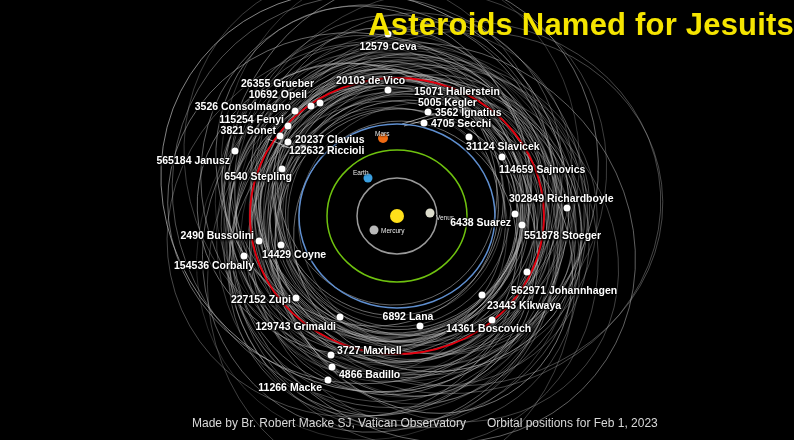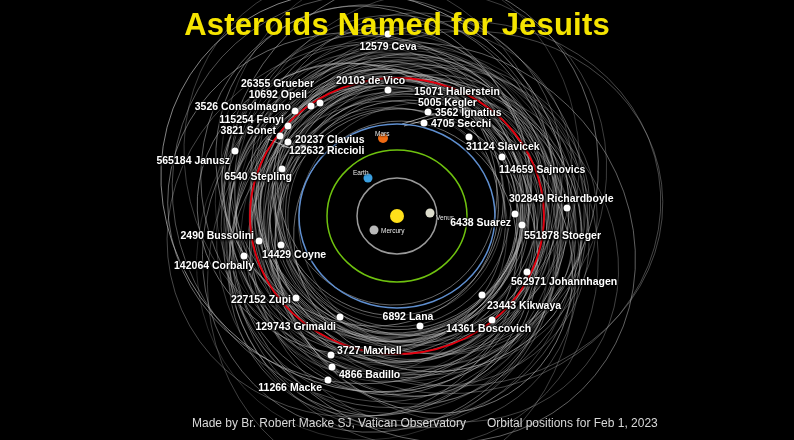--- a/index.html
+++ b/index.html
@@ -1,21 +1,21 @@
 <!DOCTYPE html>
 <html><head>
 <meta charset="utf-8">
 <style>
   html,body{margin:0;padding:0;background:#000;}
   body{width:794px;height:440px;overflow:hidden;
        font-family:"Liberation Sans",sans-serif;}
   #stage{position:relative;width:794px;height:440px;background:#000;overflow:hidden;}
 
   #title{
-    position:absolute;left:0;top:8px;width:794px;text-align:center;
+    position:absolute;left:0;top:8px;width:794px;text-align:right;
     color:#f5e400;font-size:31px;font-weight:700;letter-spacing:.2px;
     z-index:40;line-height:1.1;
   }
 
   #orrery{position:absolute;left:0;top:0;width:794px;height:440px;z-index:10;}
 
   .lbl{
     position:absolute;color:#ffffff;font-size:10.5px;font-weight:700;
     white-space:nowrap;z-index:30;line-height:1;
     text-shadow:0 0 3px #000,0 0 3px #000,1px 1px 2px #000,-1px 1px 2px #000;
@@ -198,23 +198,23 @@
       <div class="lbl l" style="left: 509px; top: 198px;">302849 Richardboyle</div>
       <div class="ast" style="left: 515px; top: 214px;"></div>
       <div class="lbl r" style="left: 511px; top: 222px;">6438 Suarez</div>
       <div class="ast" style="left: 522px; top: 225px;"></div>
       <div class="lbl l" style="left: 524px; top: 235px;">551878 Stoeger</div>
       <div class="ast" style="left: 259px; top: 241px;"></div>
       <div class="lbl r" style="left: 254px; top: 235px;">2490 Bussolini</div>
       <div class="ast" style="left: 281px; top: 245px;"></div>
       <div class="lbl l" style="left: 262px; top: 254px;">14429 Coyne</div>
       <div class="ast" style="left: 244px; top: 256px;"></div>
-      <div class="lbl r" style="left: 254px; top: 265px;">142064 Corbally</div>
+      <div class="lbl r" style="left: 254px; top: 265px;">154536 Corbally</div>
       <div class="ast" style="left: 527px; top: 272px;"></div>
-      <div class="lbl l" style="left: 497px; top: 281px; padding-left: 14px;">562971 Johannhagen</div>
+      <div class="lbl l" style="left: 497px; top: 290px; padding-left: 14px;">562971 Johannhagen</div>
       <div class="ast" style="left: 296px; top: 298px;"></div>
       <div class="lbl r" style="left: 291px; top: 299px;">227152 Zupi</div>
       <div class="ast" style="left: 482px; top: 295px;"></div>
       <div class="lbl l" style="left: 487px; top: 305px;">23443 Kikwaya</div>
       <div class="ast" style="left: 340px; top: 317px;"></div>
       <div class="lbl r" style="left: 336px; top: 326px;">129743 Grimaldi</div>
       <div class="ast" style="left: 420px; top: 326px;"></div>
       <div class="lbl c" style="left: 408px; top: 316px;">6892 Lana</div>
       <div class="ast" style="left: 492px; top: 320px;"></div>
       <div class="lbl l" style="left: 446px; top: 328px;">14361 Boscovich</div>

